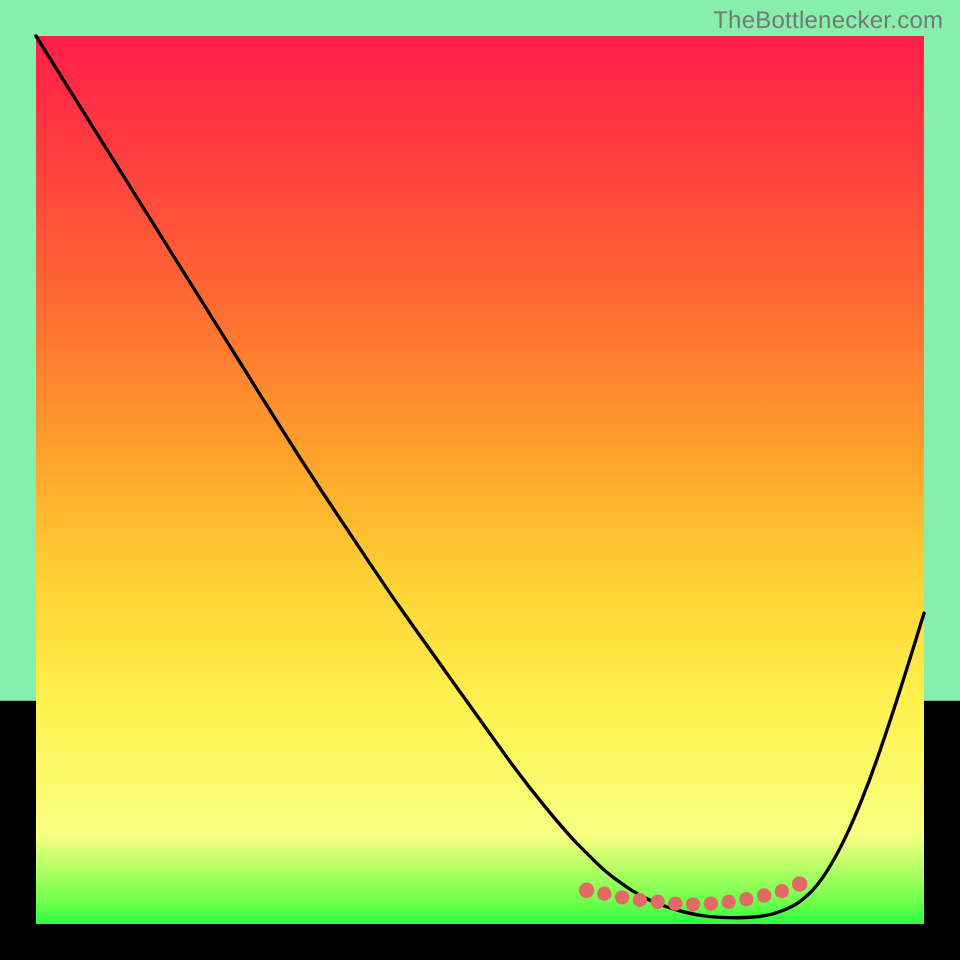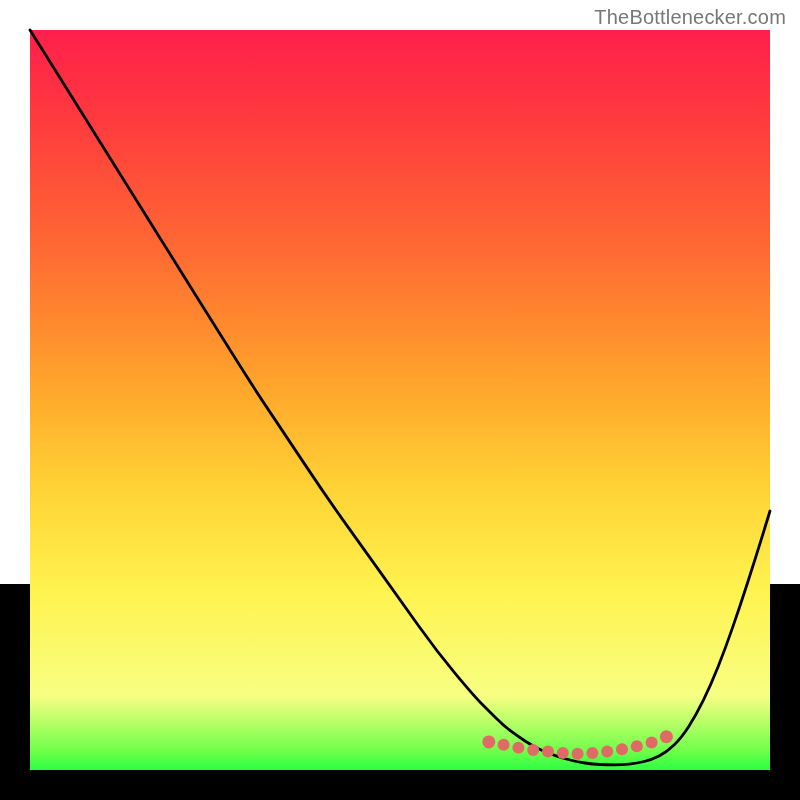--- a/index.html
+++ b/index.html
@@ -10,21 +10,21 @@
     background: #000;
     overflow: hidden;
     font-family: Arial, Helvetica, sans-serif;
   }
   .frame {
     position: absolute;
     left: 0;
     top: 0;
     width: 800px;
     height: 584px;
-    background: #ffffff;
+    background: #86efac;
   }
   .plot-area {
     position: absolute;
     left: 30px;
     top: 30px;
     width: 740px;
     height: 740px;
     
     background: linear-gradient(
       to bottom,

